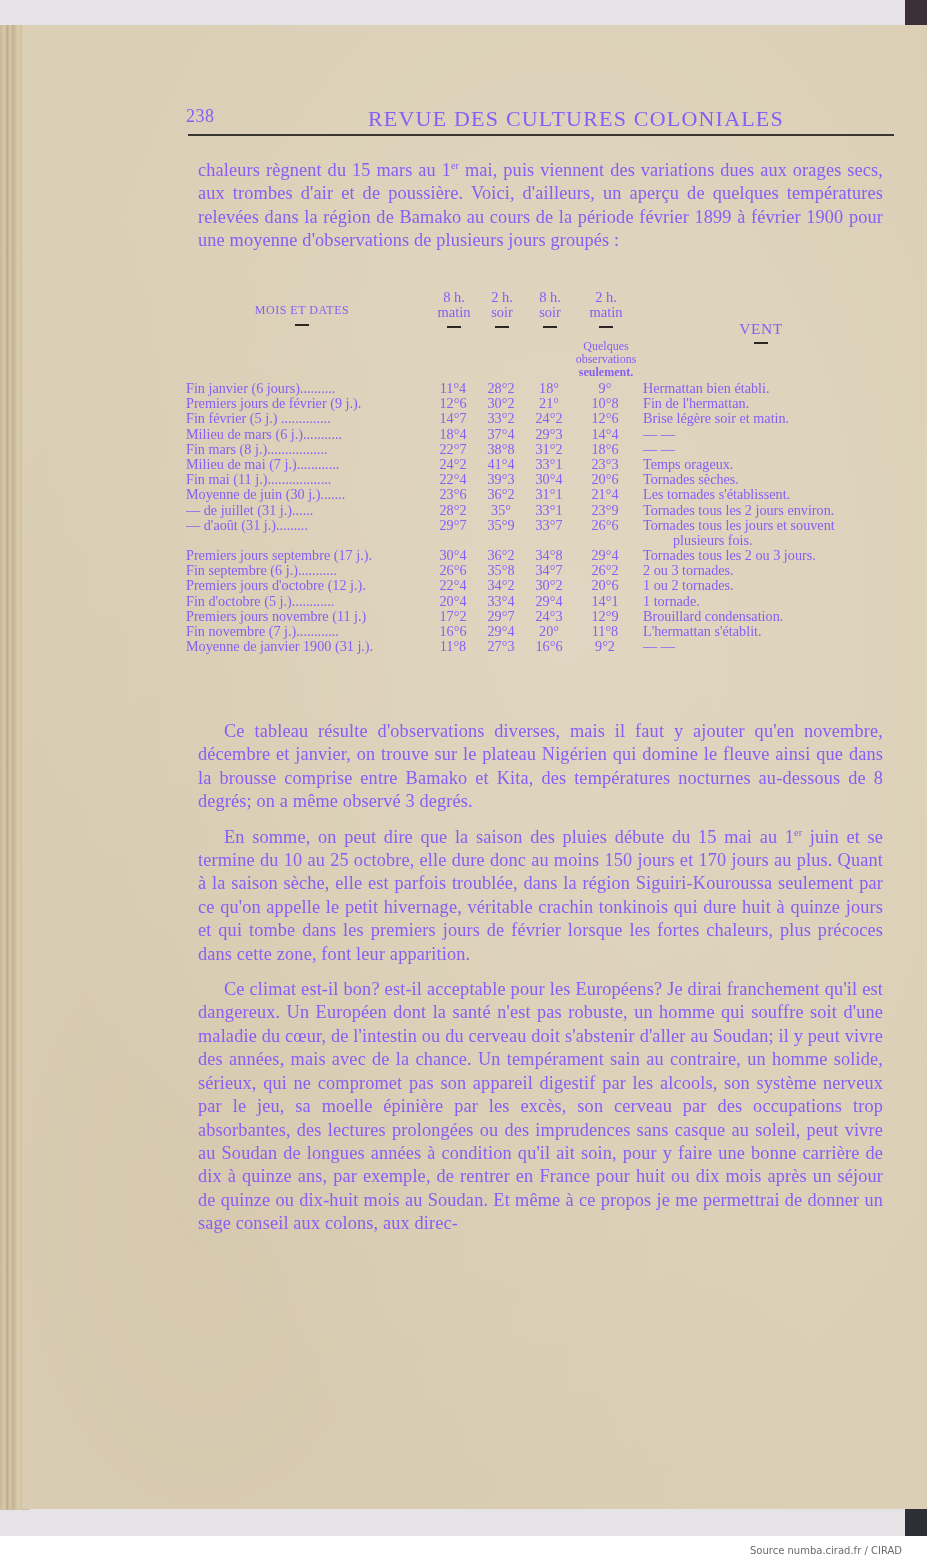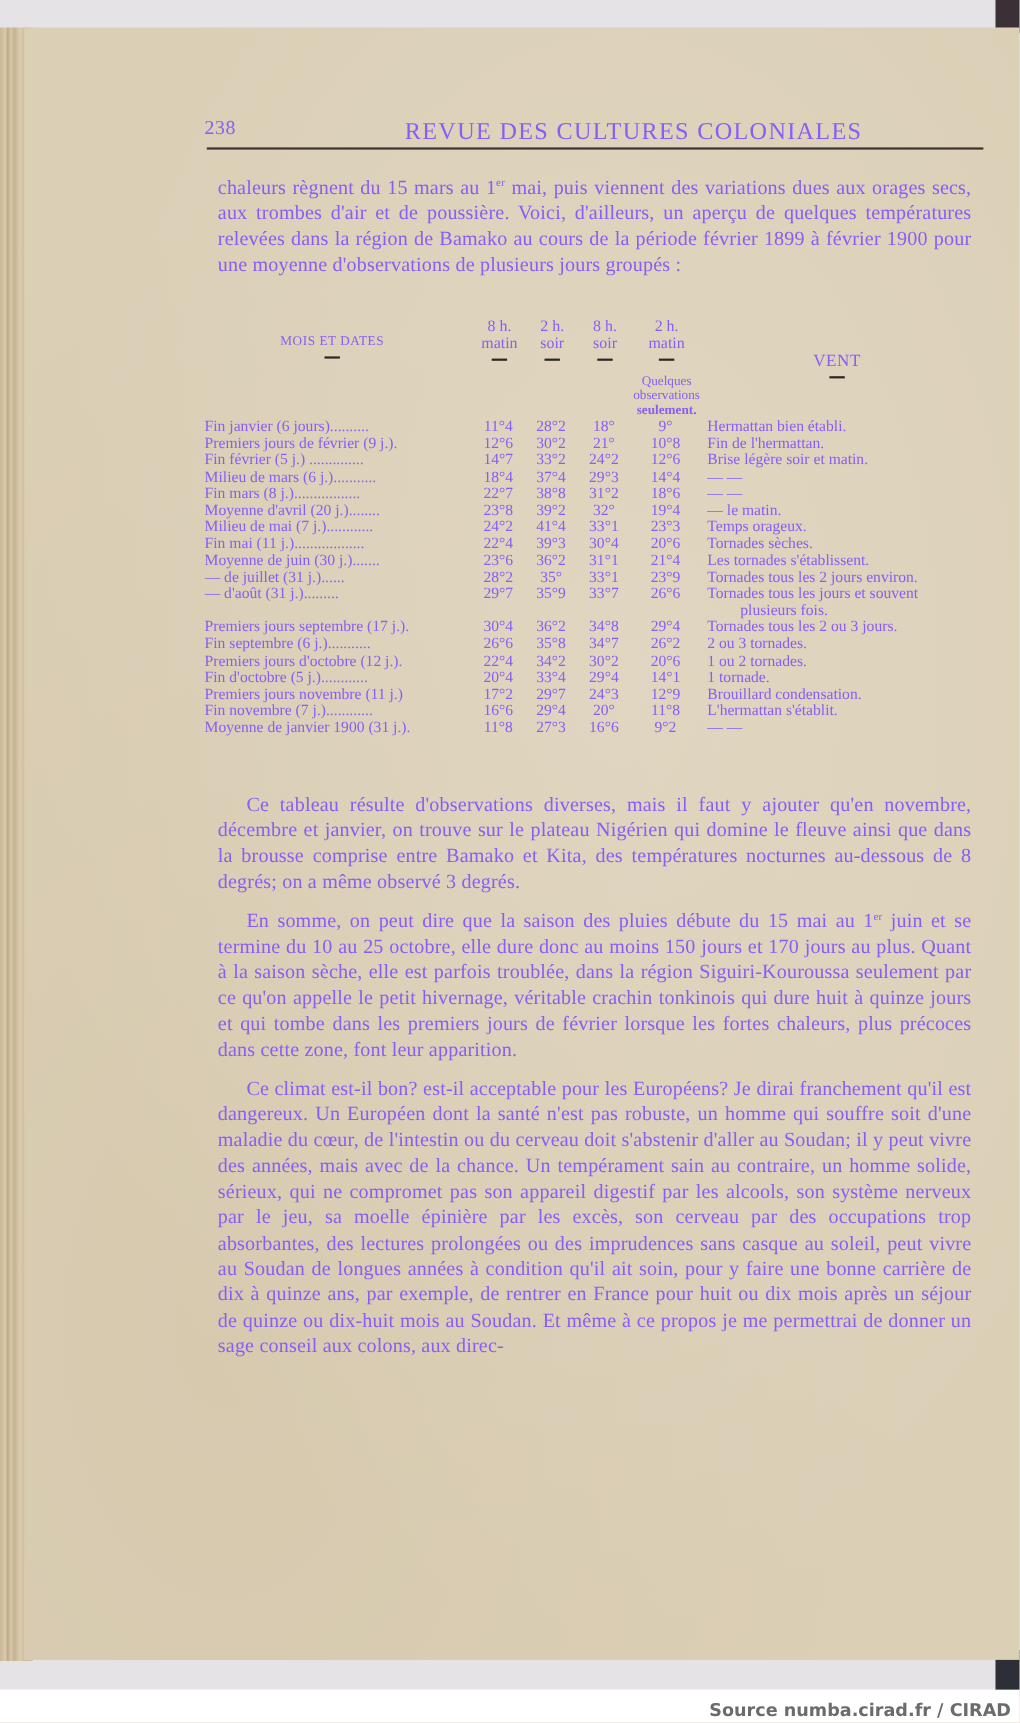--- a/index.html
+++ b/index.html
@@ -68,22 +68,22 @@
     .row.tall { height: 30.4px; }
     .cell { position: absolute; top: 0; }
     .c-label { left: 0; width: 232px; overflow: hidden; }
     .c1 { left: 250px; width: 34px; text-align: center; }
     .c2 { left: 298px; width: 34px; text-align: center; }
     .c3 { left: 346px; width: 34px; text-align: center; }
     .c4 { left: 400px; width: 38px; text-align: center; }
     .c-wind { left: 457px; width: 253px; white-space: normal; }
     .c-wind .cont { padding-left: 30px; display: block; }
     .source {
-      position: absolute; right: 8px; top: 1545px;
-      font-family: "DejaVu Sans", sans-serif; font-size: 16px; color: #6b6b6b; font-weight: bold;
+      position: absolute; right: 25px; top: 1545px;
+      font-family: "DejaVu Sans", sans-serif; font-size: 10px; color: #6b6b6b;
     }
   </style>
 </head>
 <body>
 
 <div class="scan-bg"></div>
 <div class="dark-corner"></div>
 <div class="dark-corner-b"></div>
 <div class="page-edges"></div>
 
@@ -157,28 +157,20 @@
       <span class="cell c4">14°4</span>
       <span class="cell c-wind"><span>— —</span></span>
     </div>
     <div class="row">
       <span class="cell c-label">Fin mars (8 j.).................</span>
       <span class="cell c1">22°7</span>
       <span class="cell c2">38°8</span>
       <span class="cell c3">31°2</span>
       <span class="cell c4">18°6</span>
       <span class="cell c-wind"><span>— —</span></span>
-    </div>
-    <div class="row">
-      <span class="cell c-label">Moyenne d'avril (20 j.)........</span>
-      <span class="cell c1">23°8</span>
-      <span class="cell c2">39°2</span>
-      <span class="cell c3">32°</span>
-      <span class="cell c4">19°4</span>
-      <span class="cell c-wind"><span>— le matin.</span></span>
     </div>
     <div class="row">
       <span class="cell c-label">Milieu de mai (7 j.)............</span>
       <span class="cell c1">24°2</span>
       <span class="cell c2">41°4</span>
       <span class="cell c3">33°1</span>
       <span class="cell c4">23°3</span>
       <span class="cell c-wind"><span>Temps orageux.</span></span>
     </div>
     <div class="row">

